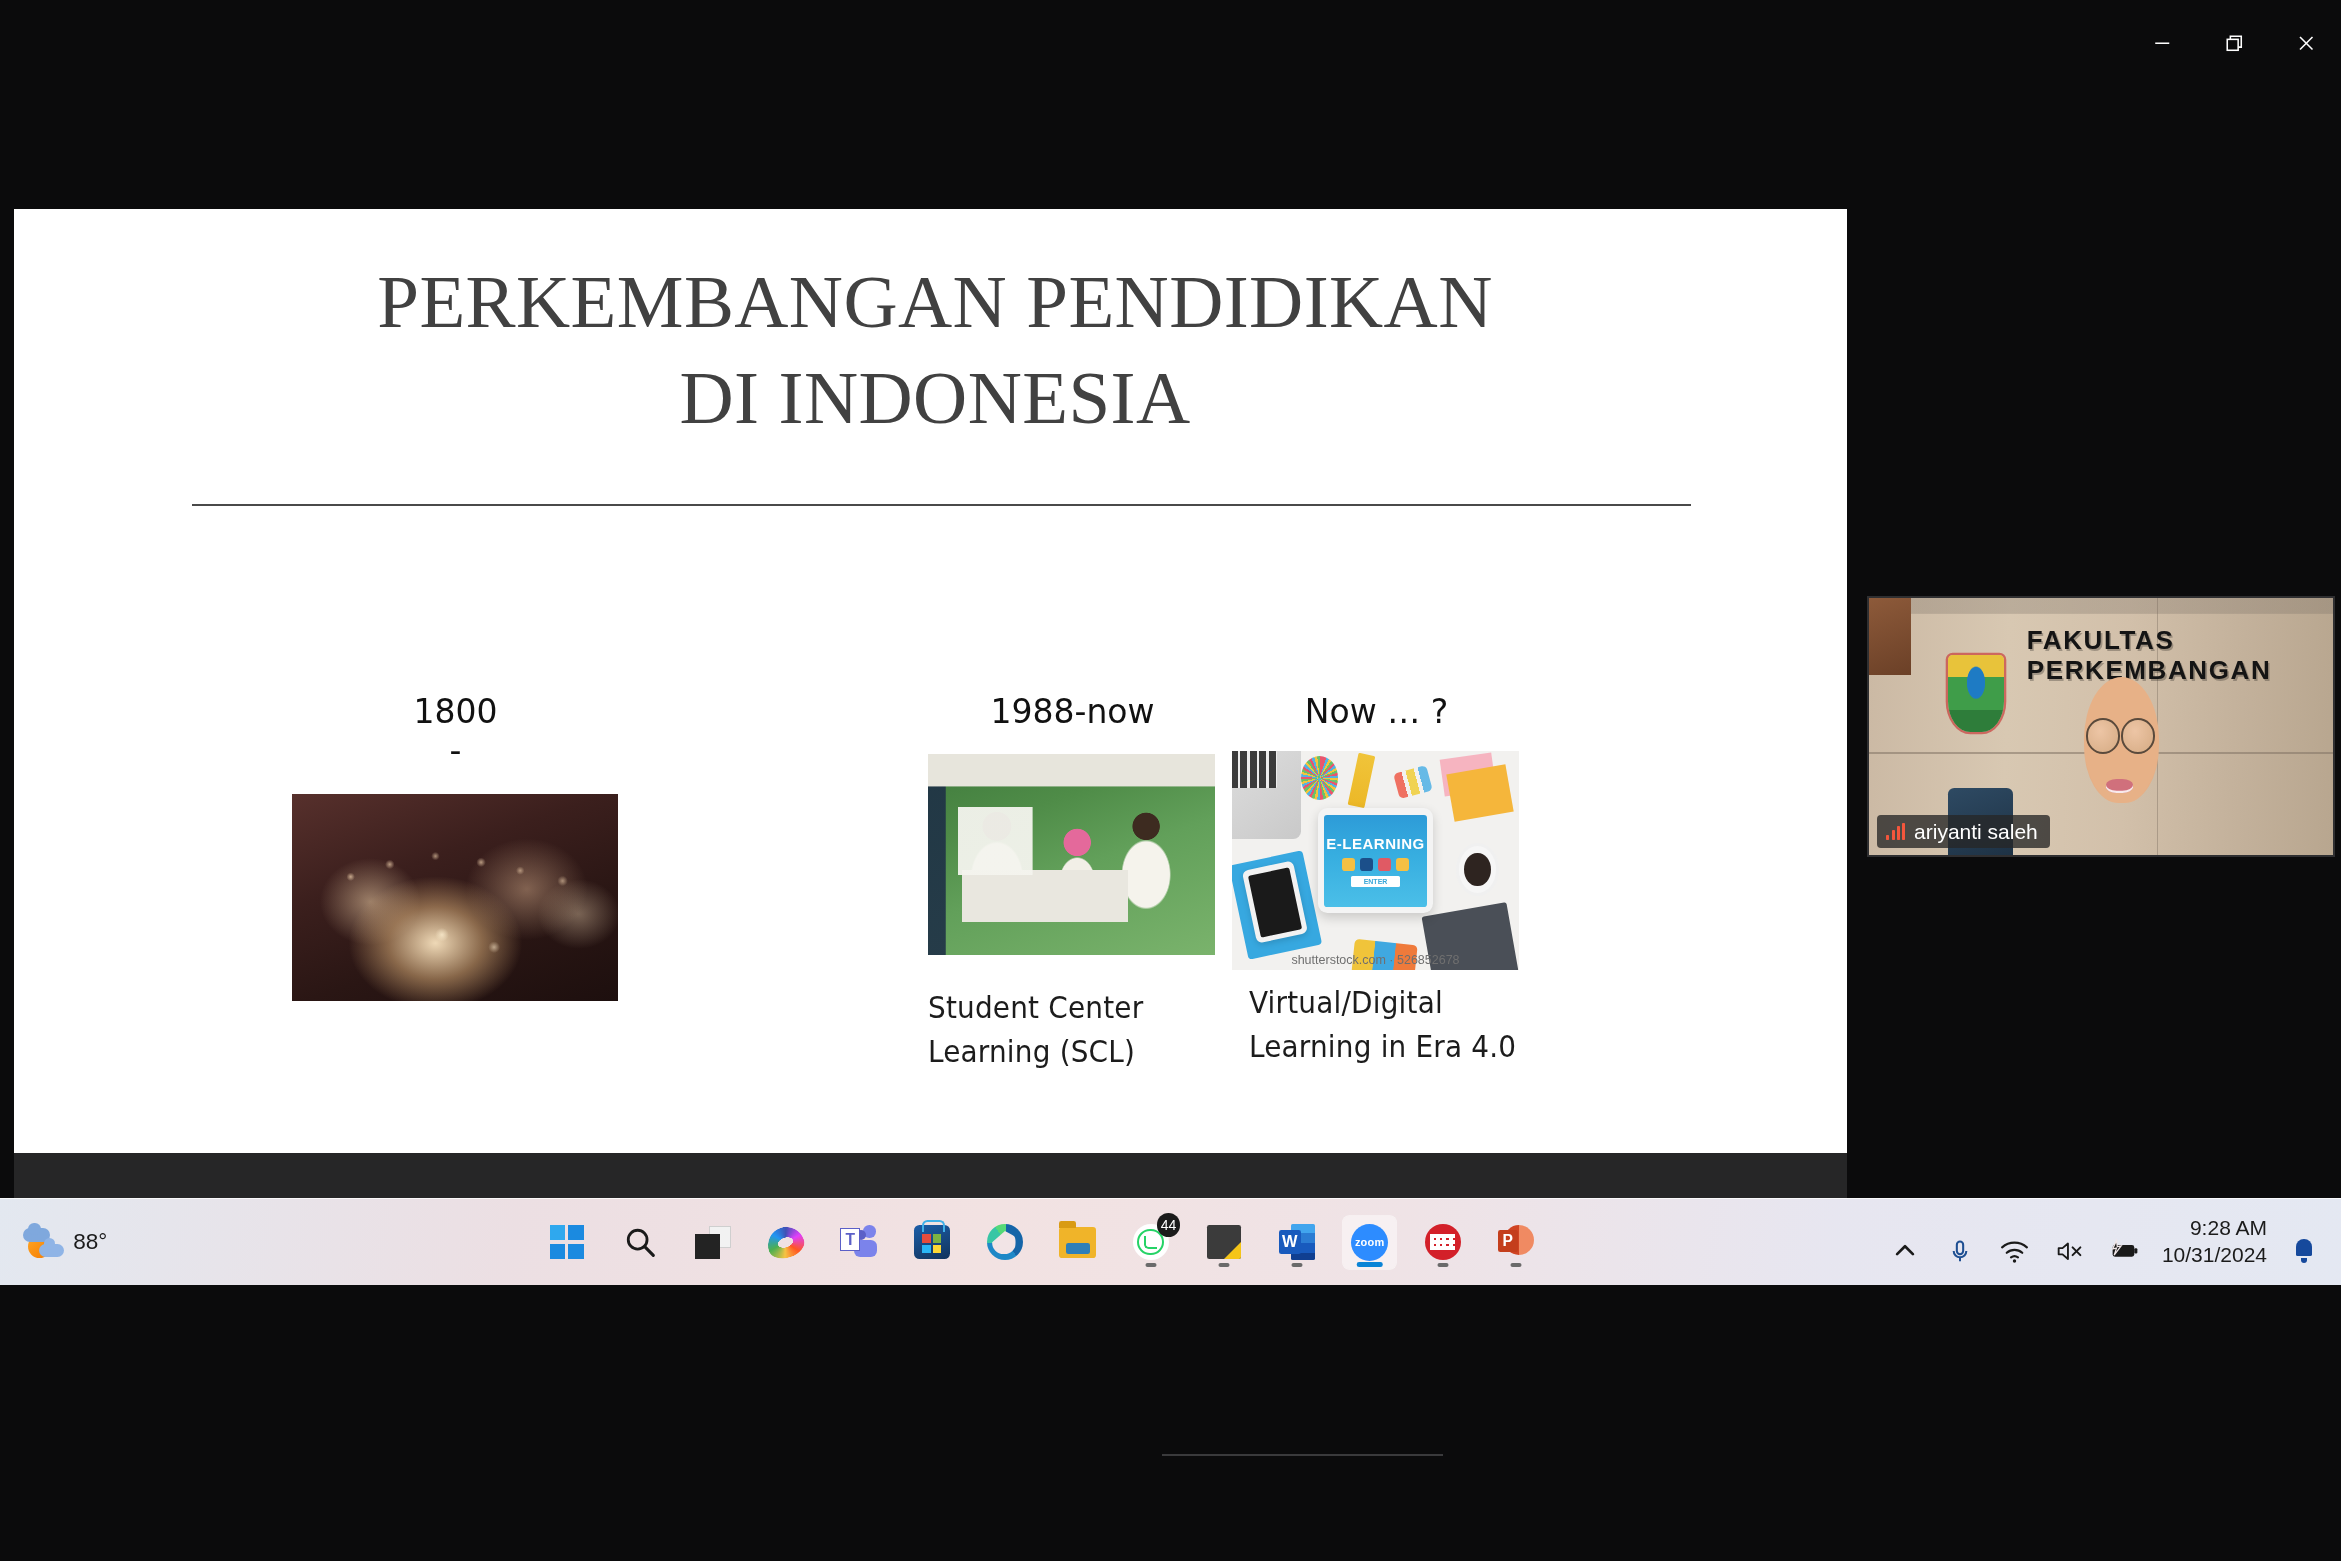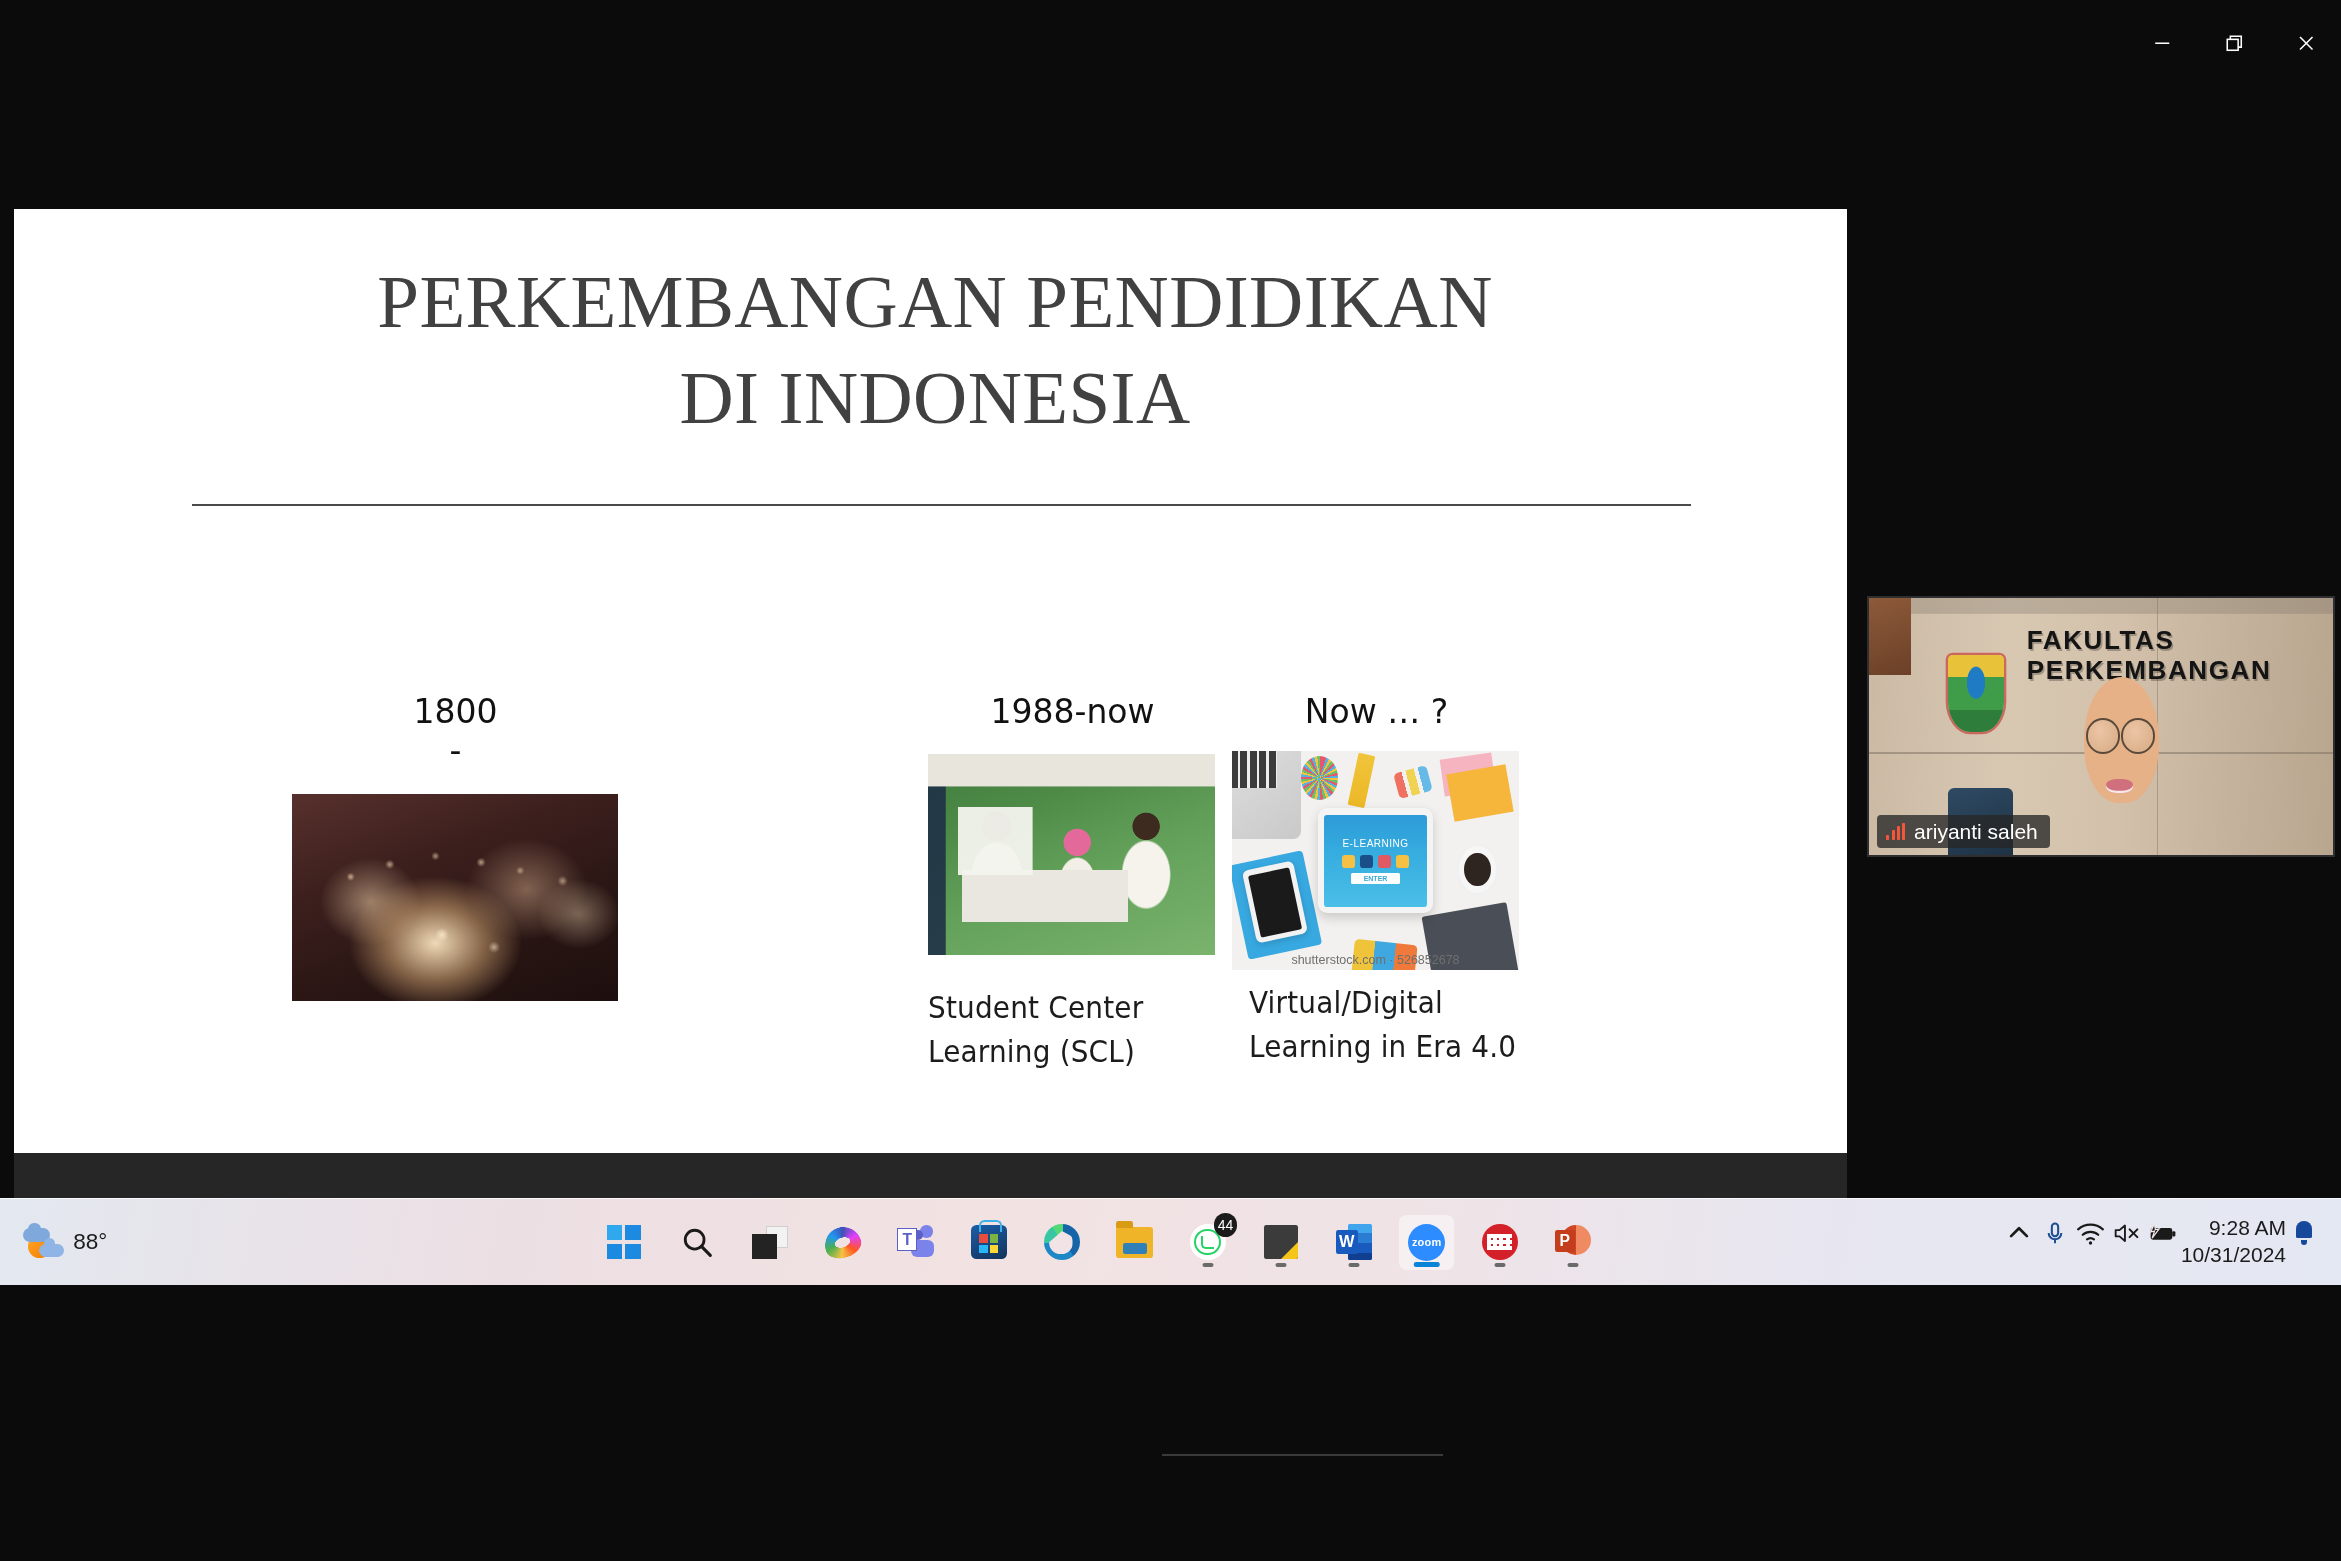--- a/index.html
+++ b/index.html
@@ -161,21 +161,21 @@
     position:absolute; left:30%; top:26%; width:40%; height:48%;
     background:#f4f4f4; border-radius:9.4px; box-shadow:0 4.7px 11px rgba(0,0,0,.16);
     padding:6.2px;
   }
   .ph-elearn .screen {
     width:100%; height:100%; border-radius:3.1px;
     background:linear-gradient(180deg,#2d9bd8 0%,#37aee0 45%,#4bbfe8 100%);
     display:flex; flex-direction:column; align-items:center; justify-content:center; gap:5.5px;
   }
   .ph-elearn .screen .el-word {
-    color:#fff; font-weight:normal; font-size:10px; letter-spacing:0.5px;
+    color:#fff; font-weight:bold; font-size:15px; letter-spacing:0.5px;
     font-family:"Liberation Sans", sans-serif;
   }
   .ph-elearn .screen .el-icons { display:flex; gap:4.7px; }
   .ph-elearn .screen .el-icons i { width:13.3px; height:13.3px; border-radius:3.1px; display:block; }
   .ph-elearn .screen .el-enter {
     background:#fff; color:#3aa7d8; font-size:7px; padding:1.6px 12.5px; border-radius:1.6px; font-weight:bold;
   }
   .ph-elearn .laptop { position:absolute; left:-2%; top:-2%; width:26%; height:42%;
     background:linear-gradient(140deg,#dedede,#c9c9c9); border-radius:0 0 7.8px 0; }
   .ph-elearn .laptop::after{ content:""; position:absolute; left:6%; top:4%; width:62%; height:40%;
@@ -300,21 +300,21 @@
   .tb-item.active { background:rgba(255,255,255,.48); box-shadow:0 0 0 0.8px rgba(255,255,255,.6); }
   .tb-dot { position:absolute; bottom:1.6px; left:50%; transform:translateX(-50%);
     width:11px; height:3.9px; border-radius:2.3px; background:#6a6a6a; }
   .tb-item.active .tb-dot { width:26.5px; height:4.7px; background:#0a84d6; }
   .badge {
     position:absolute; top:-2.3px; right:-3.1px; min-width:23.4px; height:23.4px; border-radius:11.7px;
     background:#1b1b1b; color:#fff; font-size:14px; display:flex; align-items:center; justify-content:center;
     font-family:"Liberation Sans", sans-serif; padding:0 3.9px;
   }
 
-  .tb-right { display:flex; align-items:flex-start; margin-right:20px; }
+  .tb-right { display:flex; align-items:flex-end; gap:19px; margin-right:20px; }
   .tb-tray { width:36px; height:36px; display:flex; align-items:center; justify-content:center; }
   .tb-clock { text-align:right; font-size:21px; line-height:1.28; color:#1b1b1b; font-family:"Liberation Sans", sans-serif; }
 
   
   .ic-win { display:grid; grid-template-columns:1fr 1fr; grid-template-rows:1fr 1fr; gap:3.1px; width:34px; height:34px;}
   .ic-win i { display:block; background:#1b8ae0; }
   .ic-win i:first-child{ background:#2fa8ee; }
   .ic-taskview { position:relative; width:36px; height:33px; }
   .ic-taskview i:nth-child(1){ position:absolute; right:0; top:0; width:22px; height:22px; background:#f2f2f2; border:0.8px solid #cfcfcf;}
   .ic-taskview i:nth-child(2){ position:absolute; left:0; bottom:0; width:25px; height:25px; background:#232323;}

